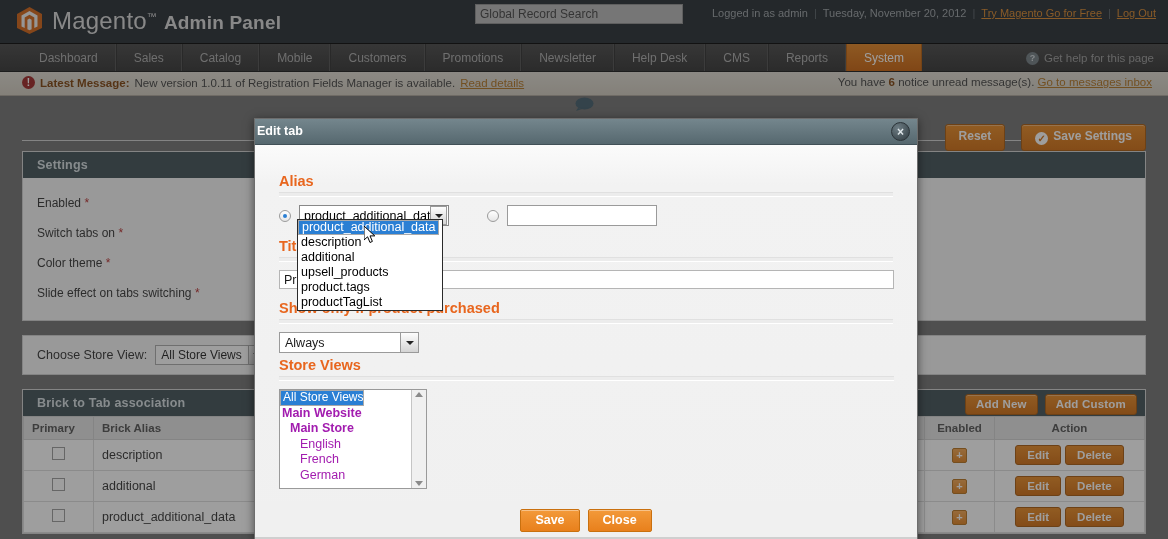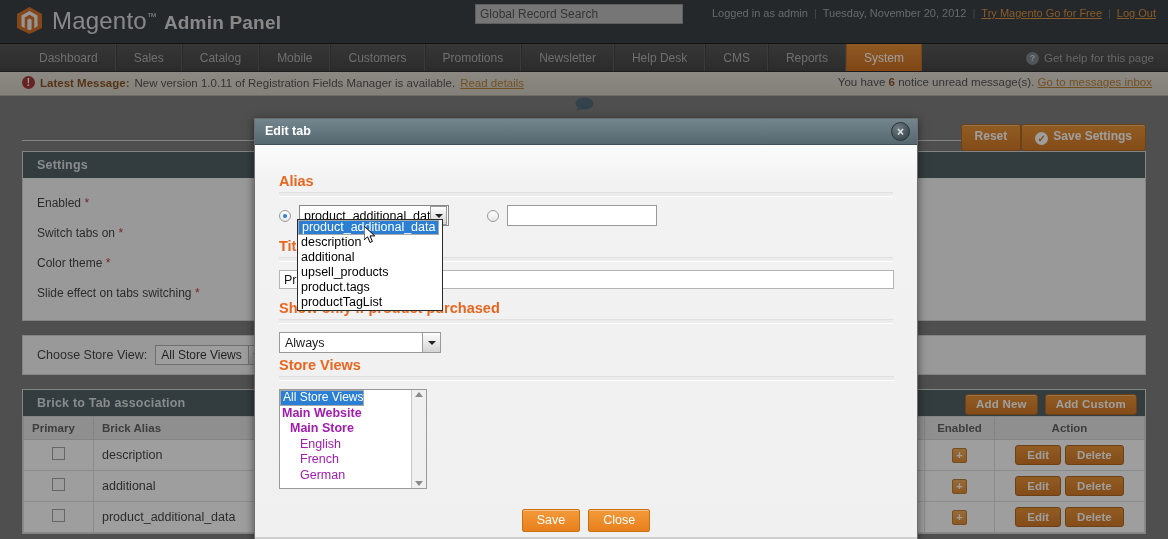--- a/index.html
+++ b/index.html
@@ -93,21 +93,21 @@
 
   
   .content{ padding:0 22px; }
   .page-head{
     display:flex; align-items:center; gap:9px; height:44px;flex-direction:column;
   }
   .page-head .pt-icon{ width:19px;height:15px; position:relative; }
   .page-title{
     color:#cd631c; font-size:17px; font-weight:bold;
   }
-  .headbtns{position:absolute; right:22px; top:124px; display:flex; gap:0;}
+  .headbtns{position:absolute; right:22px; top:124px; display:flex; gap:16px;}
   .btn-o{
     background:linear-gradient(#e8871f,#cf6a0c);
     border:1px solid #a75608; border-radius:3px;
     color:#fff; font-size:12px; font-weight:bold;
     padding:5px 13px; line-height:13px; white-space:nowrap;
     box-shadow:inset 0 1px 0 rgba(255,255,255,.35);
   }
   .btn-o .chk{
     display:inline-block;width:13px;height:13px;border-radius:50%;
     background:#fff;color:#cf6a0c;font-size:10px;line-height:13px;text-align:center;
@@ -181,21 +181,21 @@
   #modal{
     position:absolute; left:254px; top:118px; width:664px; height:421px;
     z-index:60; background:#f0f0f0;
     border:1px solid #6d6d6d;
     box-shadow:0 2px 9px rgba(0,0,0,.5);
   }
   .m-head{
     height:26px; background:linear-gradient(#74868d,#56686f);
     border-bottom:1px solid #415057;
     color:#fff; font-size:12.5px; font-weight:bold;
-    padding:5px 10px; position:relative;
+    padding:5px 2px; position:relative;
   }
   .m-close{
     position:absolute; right:7px; top:3px; width:19px;height:19px;border-radius:50%;
     background:radial-gradient(circle at 35% 30%, #6e7d84, #2f3a40);
     border:1px solid #2b3338;
     color:#dfe6ea; font-size:12px; line-height:18px; text-align:center; font-weight:bold;
   }
   .m-body{
     height:394px; background:linear-gradient(#fbfbfb 0, #f2f2f2 40px, #f0f0f0 100%);
     padding:14px 24px 0; position:relative; overflow:hidden;
@@ -227,21 +227,21 @@
   }
   .combo .btn i{width:0;height:0;border-left:4px solid transparent;border-right:4px solid transparent;border-top:4px solid #222;}
   .txtfield{
     width:150px;height:21px;background:#fff;border:1px solid #9a9a9a;
   }
   .wide-input{
     width:615px;height:19px;background:#fff;border:1px solid #b5b5b5;
     font-size:12.5px;color:#1a1a1a;padding:1px 4px;line-height:16px;
   }
   .always-sel{
-    width:162px;height:21px;background:#fff;border:1px solid #9a9a9a;
+    width:140px;height:21px;background:#fff;border:1px solid #9a9a9a;
     display:flex;align-items:center;font-size:12.5px;color:#1a1a1a;padding-left:5px;
   }
   .always-sel .btn{
     width:18px;height:19px;margin-left:auto;
     background:linear-gradient(#fdfdfd,#d4d4d4);border-left:1px solid #9a9a9a;
     display:flex;align-items:center;justify-content:center;
   }
   .always-sel .btn i{width:0;height:0;border-left:4px solid transparent;border-right:4px solid transparent;border-top:4px solid #222;}
 
   
@@ -282,21 +282,21 @@
   .sbar .dn{border-top:5px solid #8a8a8a;}
 
   .m-foot{
     position:absolute; left:0; right:0; bottom:0; height:38px;
     display:flex; align-items:center; justify-content:center; gap:8px;
     background:#f0f0f0;
   }
   .foot-btn{
     background:linear-gradient(#f39a3a,#e8801c);
     border:1px solid #c9700f; border-radius:2px; color:#fff;
-    font-size:12.5px; font-weight:normal; padding:4px 14px; line-height:13px;
+    font-size:12.5px; font-weight:bold; padding:4px 14px; line-height:13px;
     box-shadow:inset 0 1px 0 rgba(255,255,255,.4);
   }
   .bottom-line{position:absolute;left:0;right:0;bottom:0;height:2px;background:#cfcfcf;}
 </style>
 </head>
 <body>
 
 <div id="page">
 
   <div class="topbar">

